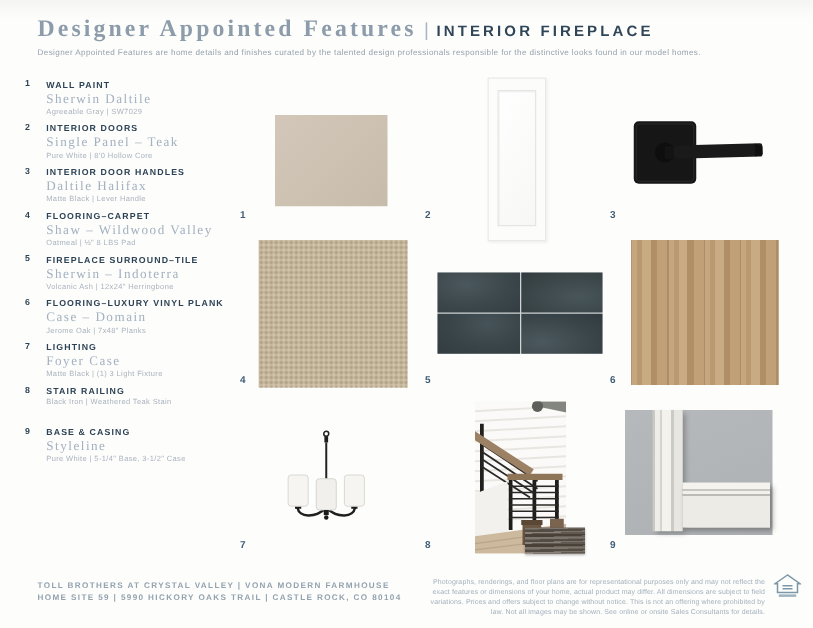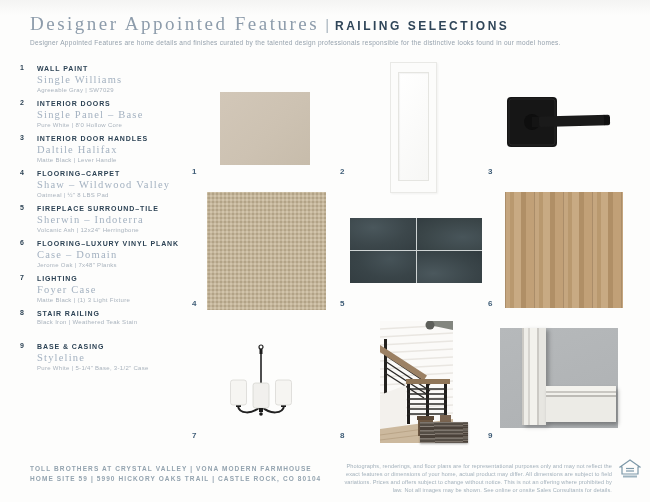--- a/index.html
+++ b/index.html
@@ -2,21 +2,21 @@
 <html><head>
 <meta charset="utf-8">
 <style>
   * { margin:0; padding:0; box-sizing:border-box; }
   body { background:#ffffff; font-family:"Liberation Sans", sans-serif; }
   .page { position:relative; width:650px; height:502px; background:linear-gradient(180deg,#f4f4f3 0%, #fdfdfc 3%, #fdfdfc 100%); overflow:hidden; }
 
   
   .header { position:absolute; left:30px; top:13px; width:600px; }
   .title-line { white-space:nowrap; }
-  .title-serif { font-family:"Liberation Serif", serif; font-size:19px; font-weight:400; letter-spacing:2.5px; color:#8d9cab;margin-top:27px; }
+  .title-serif { font-family:"Liberation Serif", serif; font-size:19px; font-weight:700; letter-spacing:2.5px; color:#8d9cab;margin-top:27px; }
   .title-divider { font-size:15px; font-weight:300; color:#aab6c0; padding:0 6px; }
   .title-caps { font-size:12px; font-weight:700; letter-spacing:2.5px; color:#2f4558; }
   .subtitle { margin-top:4px; font-size:6.5px; letter-spacing:0.3px; color:#96a2ad; }
 
   
   .sidebar { position:absolute; left:20px; top:64px; width:165px; }
   .sb-item { position:relative; margin-bottom:5px; padding-left:17px; min-height:28px; }
   .sb-num { position:absolute; left:0; top:0; font-size:7px; font-weight:700; color:#2d4355; }
   .sb-heading { font-size:7px; font-weight:700; letter-spacing:0.9px; color:#2d4355; line-height:9px; }
   .sb-name { font-family:"Liberation Serif", serif; font-size:10.5px; letter-spacing:1.2px; color:#a3b1c0; line-height:13px; }
@@ -77,36 +77,36 @@
     font-size:5.6px; color:#a3b1bb; line-height:8px; letter-spacing:0.1px; }
   .eho-logo { position:absolute; left:619px; top:459px; width:22px; height:20px; }
 </style>
 </head>
 <body>
 
 <div class="page">
 
   <div class="header">
     <div class="title-line">
-      <span class="title-serif">Designer Appointed Features</span><span class="title-divider">|</span><span class="title-caps">RAILING SELECTIONS</span>
+      <span class="title-serif">Designer Appointed Features</span><span class="title-divider">|</span><span class="title-caps">INTERIOR FIREPLACE</span>
     </div>
     <div class="subtitle">Designer Appointed Features are home details and finishes curated by the talented design professionals responsible for the distinctive looks found in our model homes.</div>
   </div>
 
   <div class="sidebar">
     <div class="sb-item">
       <span class="sb-num">1</span>
       <div class="sb-heading">WALL PAINT</div>
-      <div class="sb-name">Single Williams</div>
+      <div class="sb-name">Sherwin Daltile</div>
       <div class="sb-detail">Agreeable Gray  |  SW7029</div>
     </div>
     <div class="sb-item">
       <span class="sb-num">2</span>
       <div class="sb-heading">INTERIOR DOORS</div>
-      <div class="sb-name">Single Panel – Base</div>
+      <div class="sb-name">Single Panel – Teak</div>
       <div class="sb-detail">Pure White  |  8'0 Hollow Core</div>
     </div>
     <div class="sb-item">
       <span class="sb-num">3</span>
       <div class="sb-heading">INTERIOR DOOR HANDLES</div>
       <div class="sb-name">Daltile Halifax</div>
       <div class="sb-detail">Matte Black  |  Lever Handle</div>
     </div>
     <div class="sb-item">
       <span class="sb-num">4</span>

